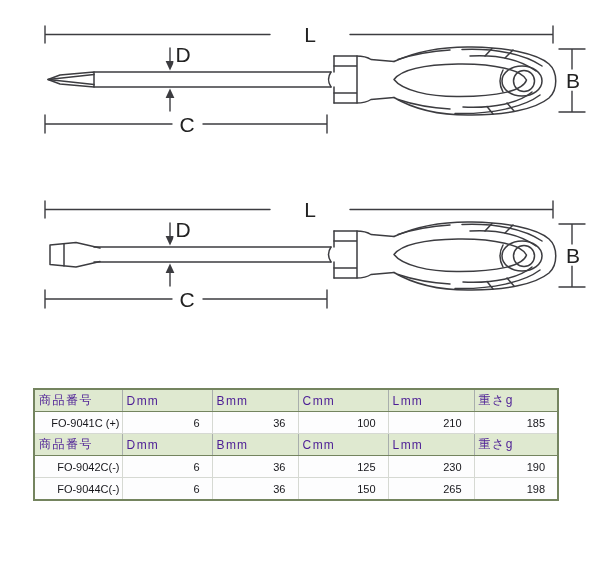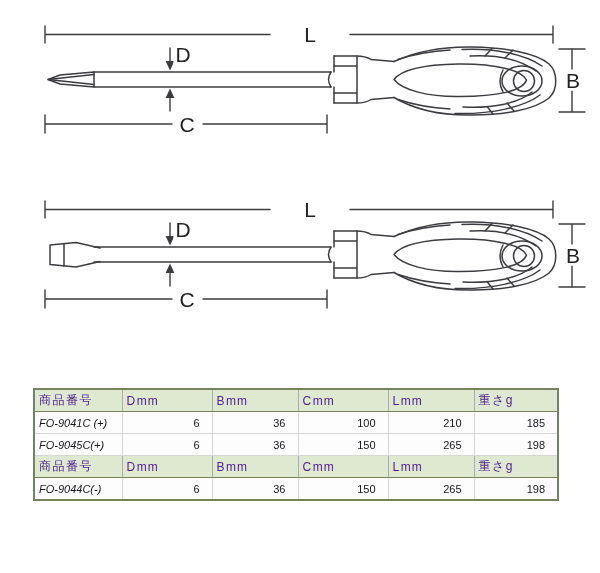--- a/index.html
+++ b/index.html
@@ -26,21 +26,21 @@
              border:2px solid var(--border-dark);font-size:11px;}
   table.spec th{background:var(--header-bg);font-weight:normal;text-align:left;height:19px;
                 padding:1px 2px 1px 4px;border:1px solid var(--border-mid);
                 border-bottom:1px solid var(--border-dark);font-size:12px;color:#4c1d95;
                 white-space:nowrap;overflow:hidden;}
   table.spec th .h-label{letter-spacing:1.5px;}
   table.spec th small{font-size:12px;letter-spacing:1px;}
   table.spec td{height:19px;padding:1px 12px 1px 2px;border:1px solid var(--border-light);
                 border-left:1px solid var(--border-mid);text-align:right;white-space:nowrap;
                 overflow:hidden;}
-  table.spec td.code{text-align:left;padding-left:4px;padding-right:2px;font-style:italic;}
+  table.spec td.code{text-align:right;padding-left:16px;padding-right:2px;}
 </style>
 </head>
 <body>
 
 <div class="canvas">
 
   <figure class="diagram" id="diagram-phillips">
     <svg width="600" height="140" viewBox="0 0 600 140">
       <defs>
 
@@ -140,34 +140,34 @@
         </tr>
         <tr>
           <td class="code">FO-9041C (+)</td>
           <td>6</td>
           <td>36</td>
           <td>100</td>
           <td>210</td>
           <td>185</td>
         </tr>
         <tr>
-          <td class="code">FO-9045C(+)</td>
-          <td>6</td>
-          <td>36</td>
-          <td>150</td>
-          <td>265</td>
-          <td>198</td>
-        </tr>
-        <tr>
           <th><span class="h-label">商品番号</span></th>
           <th><span class="h-label">D</span><small>mm</small></th>
           <th><span class="h-label">B</span><small>mm</small></th>
           <th><span class="h-label">C</span><small>mm</small></th>
           <th><span class="h-label">L</span><small>mm</small></th>
           <th><span class="h-label">重さ</span><small>g</small></th>
+        </tr>
+        <tr>
+          <td class="code">FO-9042C(-)</td>
+          <td>6</td>
+          <td>36</td>
+          <td>125</td>
+          <td>230</td>
+          <td>190</td>
         </tr>
         <tr>
           <td class="code">FO-9044C(-)</td>
           <td>6</td>
           <td>36</td>
           <td>150</td>
           <td>265</td>
           <td>198</td>
         </tr>
       </tbody>

